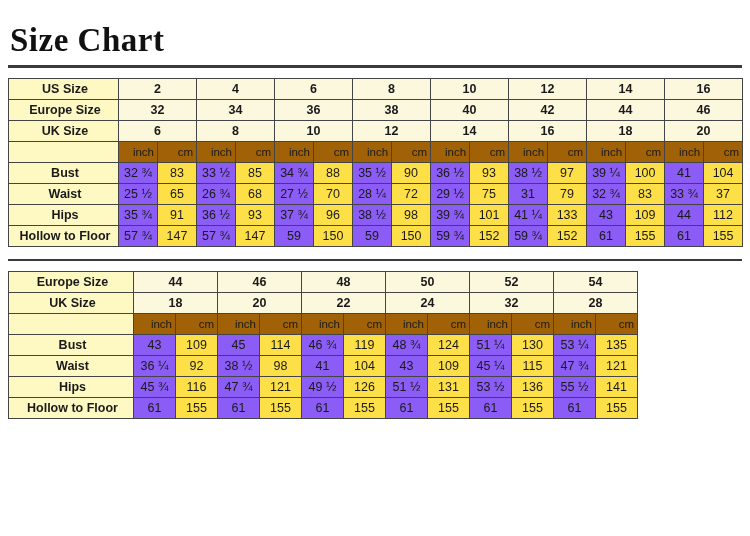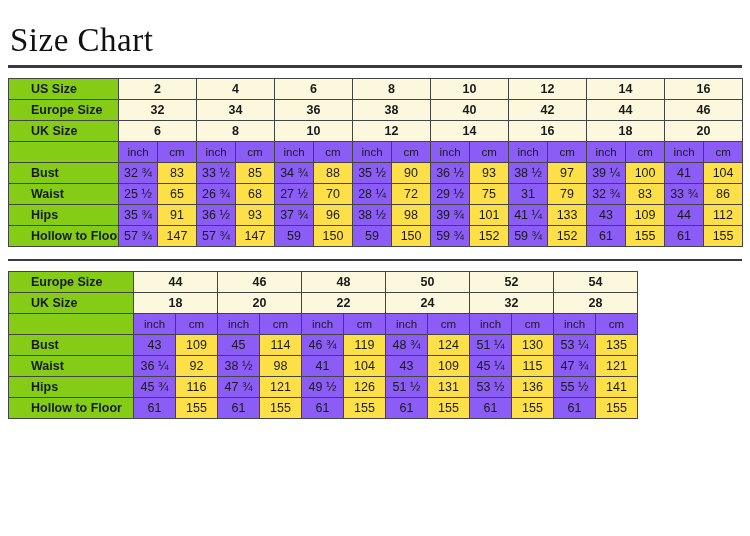--- a/index.html
+++ b/index.html
@@ -16,21 +16,21 @@
   }
   .page {
     position: relative;
     width: 750px;
     height: 536px;
     box-sizing: border-box;
   }
   .title {
     font-family: "Liberation Serif", serif;
     font-size: 33px;
-    font-weight: normal;
+    font-weight: bold;
     letter-spacing: 0.5px;
     padding: 22px 0 2px 10px;
     color: #111;
   }
   .title-rule {
     height: 3px;
     background: #3a3a3a;
     margin: 4px 8px 0 8px;
   }
   .table-wrap {
@@ -46,33 +46,34 @@
     border: 1px solid #444;
     padding: 2px 3px;
     text-align: center;
     font-weight: normal;
     height: 21px;
     box-sizing: border-box;
     white-space: nowrap;
     overflow: hidden;
   }
   .rowhead {
-    background: #84cc16;
-    text-align: left;
+    background: #fef9c3;
+    text-align: center;
     font-weight: bold;
-    padding-left: 22px;
+    padding-left: 6px;
     font-size: 12.5px;
   }
   .hdr-cell {
     background: #fbf8dd;
     font-weight: bold;
   }
   .unit-cell {
-    background: #8b5cf6;
+    background: #a16207;
     font-size: 11.5px;
+    text-align: right;
   }
   .cm-cell {
     background: #fde047;
   }
   .inch-cell {
     background: #8b5cf6;
   }
   .divider {
     height: 2px;
     background: #3a3a3a;
@@ -194,21 +195,21 @@
           <td class="cm-cell">70</td>
           <td class="inch-cell">28 ¼</td>
           <td class="cm-cell">72</td>
           <td class="inch-cell">29 ½</td>
           <td class="cm-cell">75</td>
           <td class="inch-cell">31</td>
           <td class="cm-cell">79</td>
           <td class="inch-cell">32 ¾</td>
           <td class="cm-cell">83</td>
           <td class="inch-cell">33 ¾</td>
-          <td class="cm-cell">86</td>
+          <td class="cm-cell">37</td>
         </tr>
         <tr>
           <td class="rowhead">Hips</td>
           <td class="inch-cell">35 ¾</td>
           <td class="cm-cell">91</td>
           <td class="inch-cell">36 ½</td>
           <td class="cm-cell">93</td>
           <td class="inch-cell">37 ¾</td>
           <td class="cm-cell">96</td>
           <td class="inch-cell">38 ½</td>

